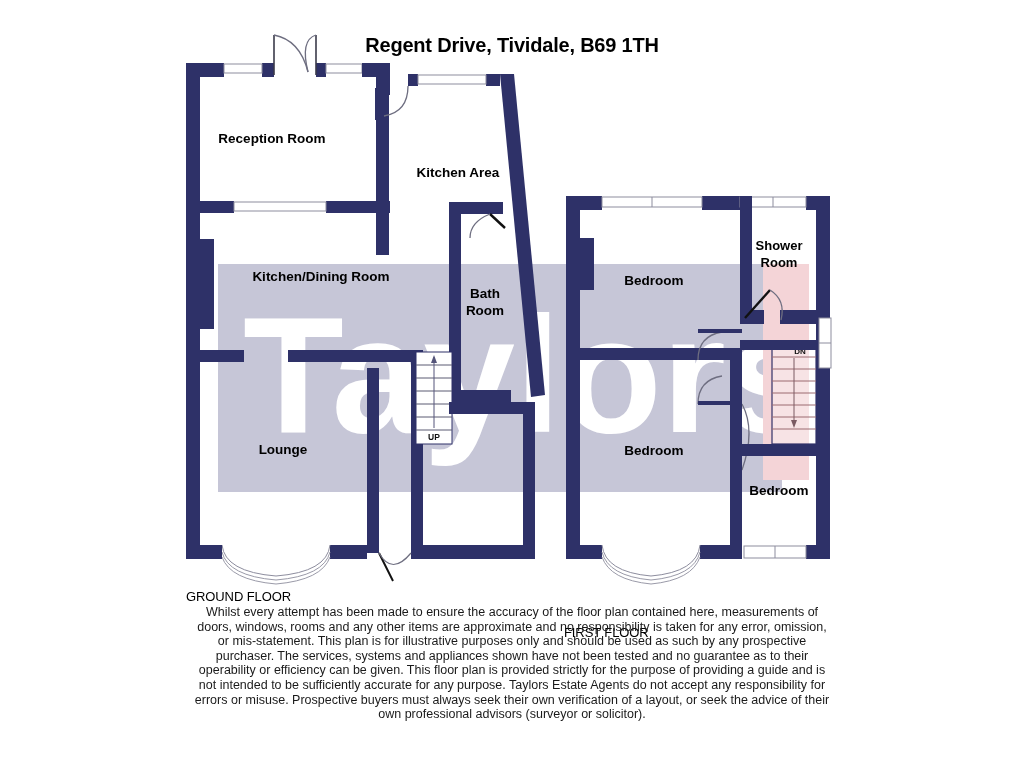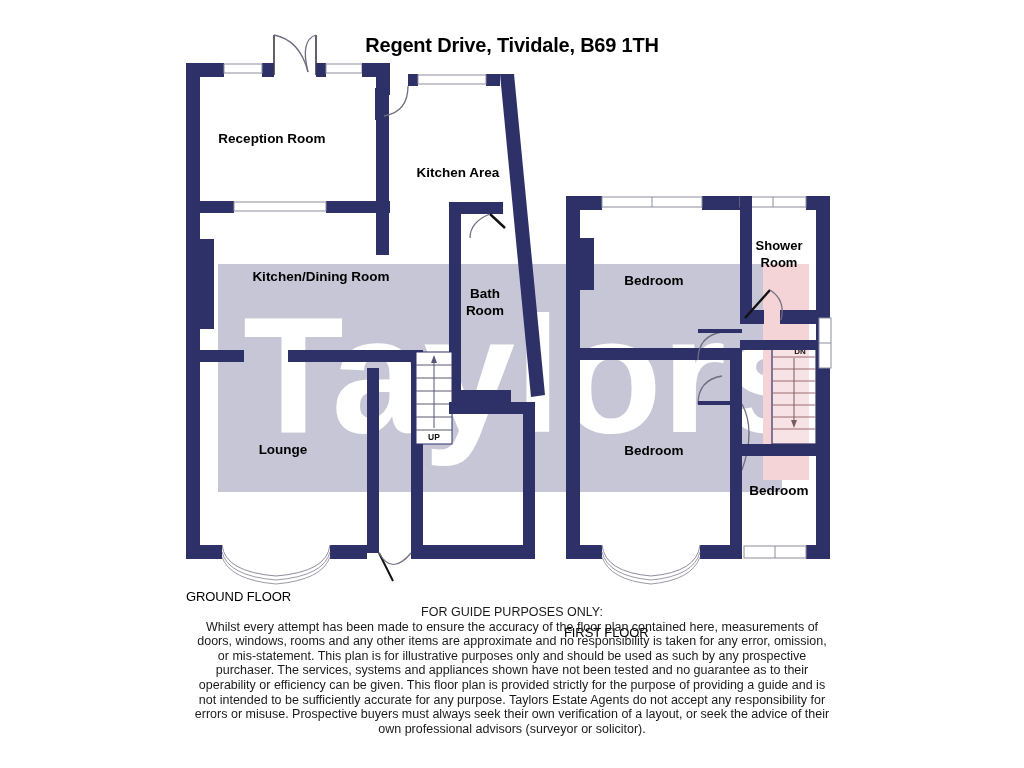--- a/index.html
+++ b/index.html
@@ -280,17 +280,16 @@
       <text x="654" y="455" font-family="Liberation Sans, sans-serif" font-size="13.5" font-weight="bold" text-anchor="middle" fill="#000000">Bedroom</text>
 
       <text x="779" y="495" font-family="Liberation Sans, sans-serif" font-size="13.5" font-weight="bold" text-anchor="middle" fill="#000000">Bedroom</text>
     </g>
   </svg>
 
   <div class="floor-label" id="ground-floor-label">GROUND FLOOR</div>
   <div class="floor-label" id="first-floor-label">FIRST FLOOR</div>
 
   <div class="disclaimer">
-    <span class="head">FOR GUIDE PURPOSES ONLY:</span>
     <span class="body">Whilst every attempt has been made to ensure the accuracy of the floor plan contained here, measurements of doors, windows, rooms and any other items are approximate and no responsibility is taken for any error, omission, or mis-statement. This plan is for illustrative purposes only and should be used as such by any prospective purchaser. The services, systems and appliances shown have not been tested and no guarantee as to their operability or efficiency can be given. This floor plan is provided strictly for the purpose of providing a guide and is not intended to be sufficiently accurate for any purpose. Taylors Estate Agents do not accept any responsibility for errors or misuse. Prospective buyers must always seek their own verification of a layout, or seek the advice of their own professional advisors (surveyor or solicitor).</span>
   </div>
 
 </div>
 
 </body></html>

